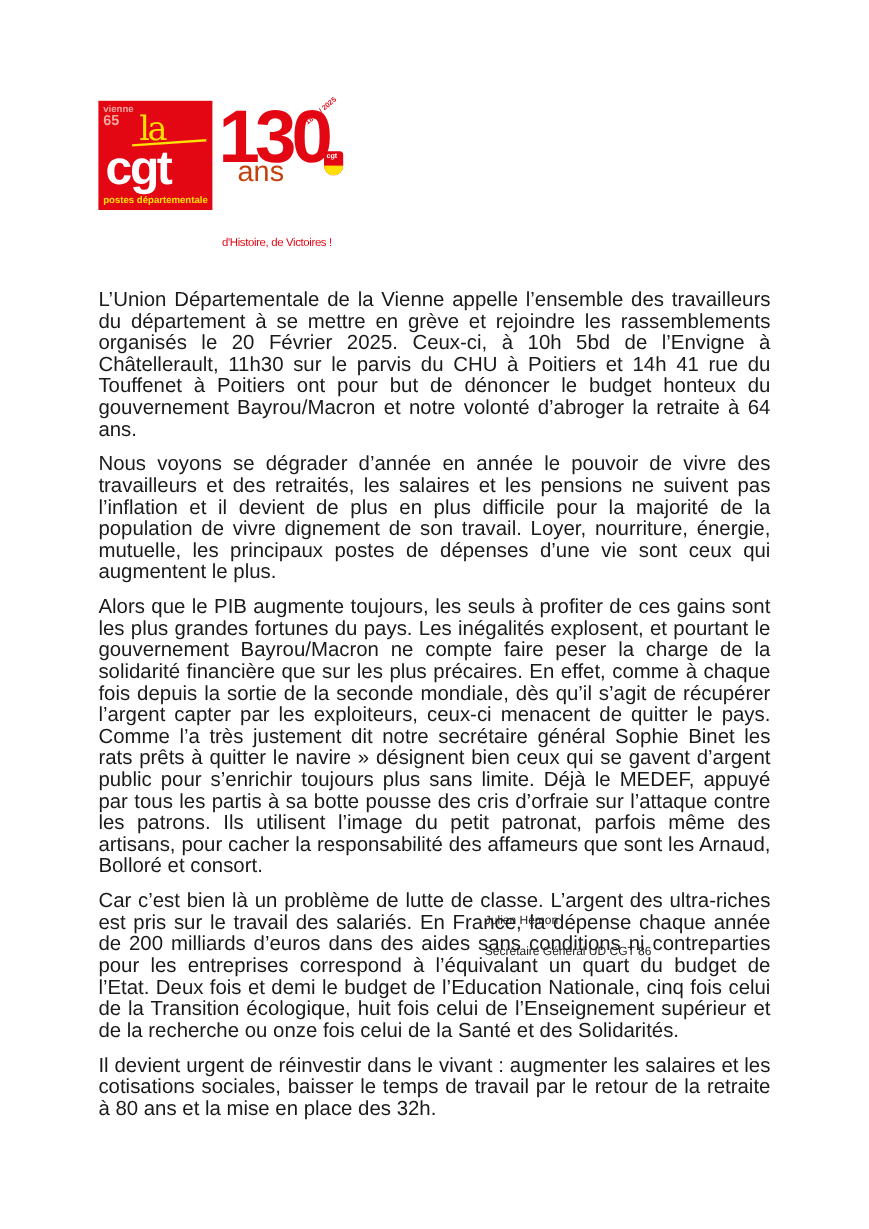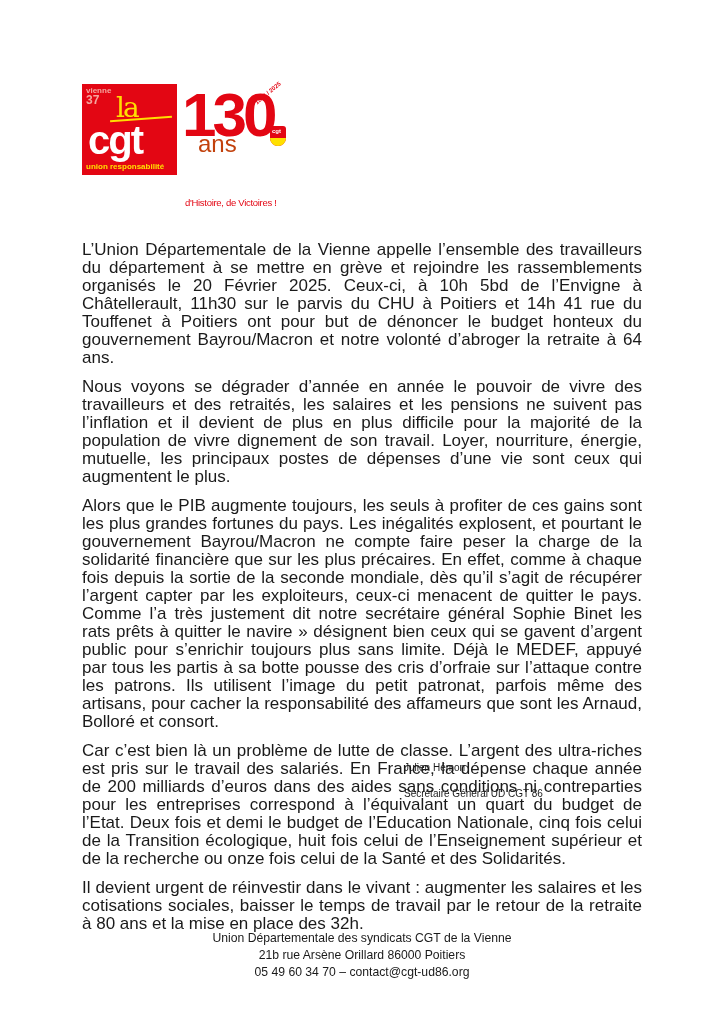--- a/index.html
+++ b/index.html
@@ -37,25 +37,25 @@
   .footer div { white-space: nowrap; }
 </style>
 </head>
 <body>
 
 <div class="page">
 
   <div class="logo">
     <div class="logo-red">
       <div class="logo-vienne">vienne</div>
-      <div class="logo-86">37</div>
+      <div class="logo-86">65</div>
       <div class="logo-la-line"></div>
       <div class="logo-la">la</div>
       <div class="logo-cgt">cgt</div>
-      <div class="logo-ud">union responsabilité</div>
+      <div class="logo-ud">postes départementale</div>
     </div>
     <div class="logo-130">130</div>
     <div class="logo-ans">ans</div>
     <div class="logo-years">1895 / 2025</div>
     <div class="logo-badge">
       <div class="logo-badge-y"></div>
       <div class="logo-badge-txt">cgt</div>
     </div>
     <div class="logo-tag">d'Histoire, de Victoires !</div>
   </div>
@@ -65,18 +65,13 @@
     <p>L’Union Départementale de la Vienne appelle l’ensemble des travailleurs du département à se mettre en grève et rejoindre les rassemblements organisés le 20 Février 2025. Ceux-ci, à 10h 5bd de l’Envigne à Châtellerault, 11h30 sur le parvis du CHU à Poitiers et 14h 41 rue du Touffenet à Poitiers ont pour but de dénoncer le budget honteux du gouvernement Bayrou/Macron et notre volonté d’abroger la retraite à 64 ans.</p>
     <p>Nous voyons se dégrader d’année en année le pouvoir de vivre des travailleurs et des retraités, les salaires et les pensions ne suivent pas l’inflation et il devient de plus en plus difficile pour la majorité de la population de vivre dignement de son travail. Loyer, nourriture, énergie, mutuelle, les principaux postes de dépenses d’une vie sont ceux qui augmentent le plus.</p>
     <p>Alors que le PIB augmente toujours, les seuls à profiter de ces gains sont les plus grandes fortunes du pays. Les inégalités explosent, et pourtant le gouvernement Bayrou/Macron ne compte faire peser la charge de la solidarité financière que sur les plus précaires. En effet, comme à chaque fois depuis la sortie de la seconde mondiale, dès qu’il s’agit de récupérer l’argent capter par les exploiteurs, ceux-ci menacent de quitter le pays. Comme l’a très justement dit notre secrétaire général Sophie Binet les rats prêts à quitter le navire » désignent bien ceux qui se gavent d’argent public pour s’enrichir toujours plus sans limite. Déjà le MEDEF, appuyé par tous les partis à sa botte pousse des cris d’orfraie sur l’attaque contre les patrons. Ils utilisent l’image du petit patronat, parfois même des artisans, pour cacher la responsabilité des affameurs que sont les Arnaud, Bolloré et consort.</p>
     <p>Car c’est bien là un problème de lutte de classe. L’argent des ultra-riches est pris sur le travail des salariés. En France, la dépense chaque année de 200 milliards d’euros dans des aides sans conditions ni contreparties pour les entreprises correspond à l’équivalant un quart du budget de l’Etat. Deux fois et demi le budget de l’Education Nationale, cinq fois celui de la Transition écologique, huit fois celui de l’Enseignement supérieur et de la recherche ou onze fois celui de la Santé et des Solidarités.</p>
     <p>Il devient urgent de réinvestir dans le vivant : augmenter les salaires et les cotisations sociales, baisser le temps de travail par le retour de la retraite à 80 ans et la mise en place des 32h.</p>
   </div>
 
   <div class="sig sig-name">Julien Hémon</div>
   <div class="sig sig-title">Secrétaire Général UD CGT 86</div>
 
-  <div class="footer">
-    <div>Union Départementale des syndicats CGT de la Vienne</div>
-    <div>21b rue Arsène Orillard 86000 Poitiers</div>
-    <div>05 49 60 34 70 – contact@cgt-ud86.org</div>
-  </div>
 </div>
 
 </body></html>

